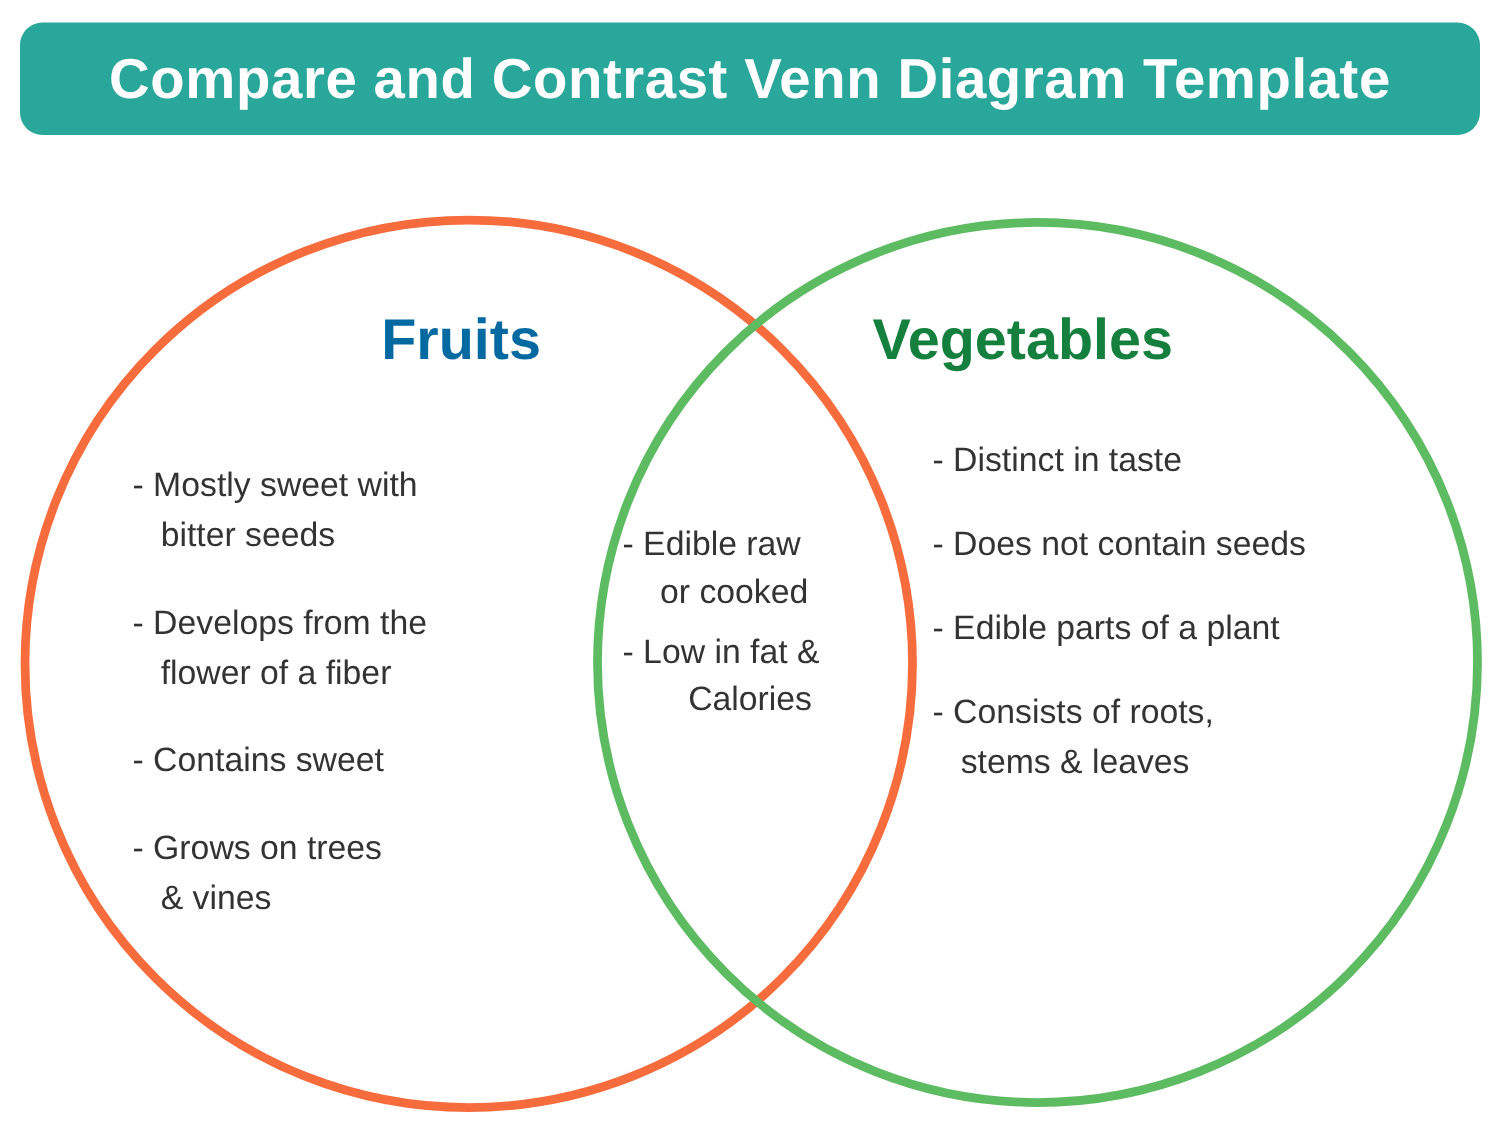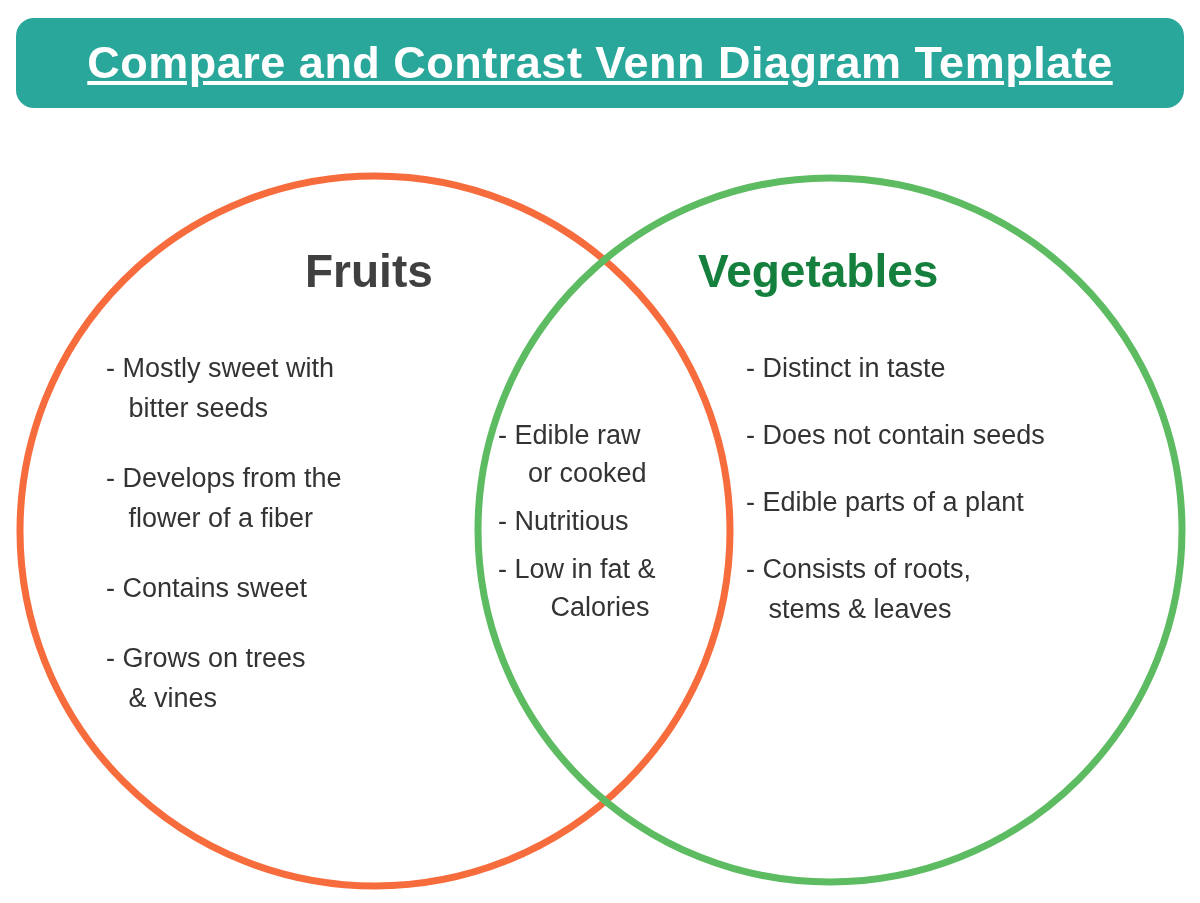--- a/index.html
+++ b/index.html
@@ -26,21 +26,20 @@
     align-items: center;
     justify-content: center;
     box-sizing: border-box;
   }
   .header-title {
     color: #ffffff;
     font-size: 45px;
     font-weight: bold;
     letter-spacing: 0.5px;
     white-space: nowrap;
-    text-decoration: underline;
   }
   .venn-svg {
     position: absolute;
     left: 0;
     top: 0;
     width: 1200px;
     height: 903px;
   }
   .circle-title {
     position: absolute;
@@ -53,58 +52,57 @@
   .item-list {
     position: absolute;
     color: #333333;
     font-size: 27px;
     line-height: 40px;
   }
   .item-list .list-item {
     white-space: pre-wrap;
   }
   .list-left { left: 106px; top: 348px; width: 330px; }
-  .list-left .list-item { margin-bottom: 30px; }
+  .list-left .list-item { margin-bottom: 30px; margin-top: 20px; }
   .list-middle { left: 498px; top: 416px; width: 215px; line-height: 38px; }
   .list-middle .list-item { margin-bottom: 10px; }
   .list-right { left: 746px; top: 348px; width: 400px; }
   .list-right .list-item { margin-bottom: 27px; }
 </style>
 </head>
 <body>
 
 <div class="page">
 
   <div class="header-banner" style="background: rgb(42, 167, 155);">
     <div class="header-title">Compare and Contrast Venn Diagram Template</div>
   </div>
 
   <svg class="venn-svg" viewBox="0 0 1200 903" aria-hidden="true">
     <circle cx="375" cy="531" r="355" fill="none" stroke-width="7" stroke="#f76c3c"></circle>
     <circle cx="830" cy="530" r="352" fill="none" stroke-width="7" stroke="#5dbb62"></circle>
   </svg>
 
-  <div class="circle-title title-fruits" style="color: #404040;">Fruits</div>
+  <div class="circle-title title-fruits" style="color: #0369a1;">Fruits</div>
 
   <div class="circle-title title-vegetables" style="color: #15803d;">Vegetables</div>
 
   <div class="item-list list-left">
     <div class="list-item">- Mostly sweet with
    bitter seeds</div>
     <div class="list-item">- Develops from the
    flower of a fiber</div>
     <div class="list-item">- Contains sweet</div>
     <div class="list-item">- Grows on trees
    &amp; vines</div>
   </div>
 
   <div class="item-list list-middle">
     <div class="list-item">- Edible raw
     or cooked</div>
-    <div class="list-item">- Nutritious</div>
     <div class="list-item">- Low in fat &amp;
        Calories</div>
   </div>
 
   <div class="item-list list-right">
     <div class="list-item">- Distinct in taste</div>
     <div class="list-item">- Does not contain seeds</div>
     <div class="list-item">- Edible parts of a plant</div>
     <div class="list-item">- Consists of roots,
    stems &amp; leaves</div>

